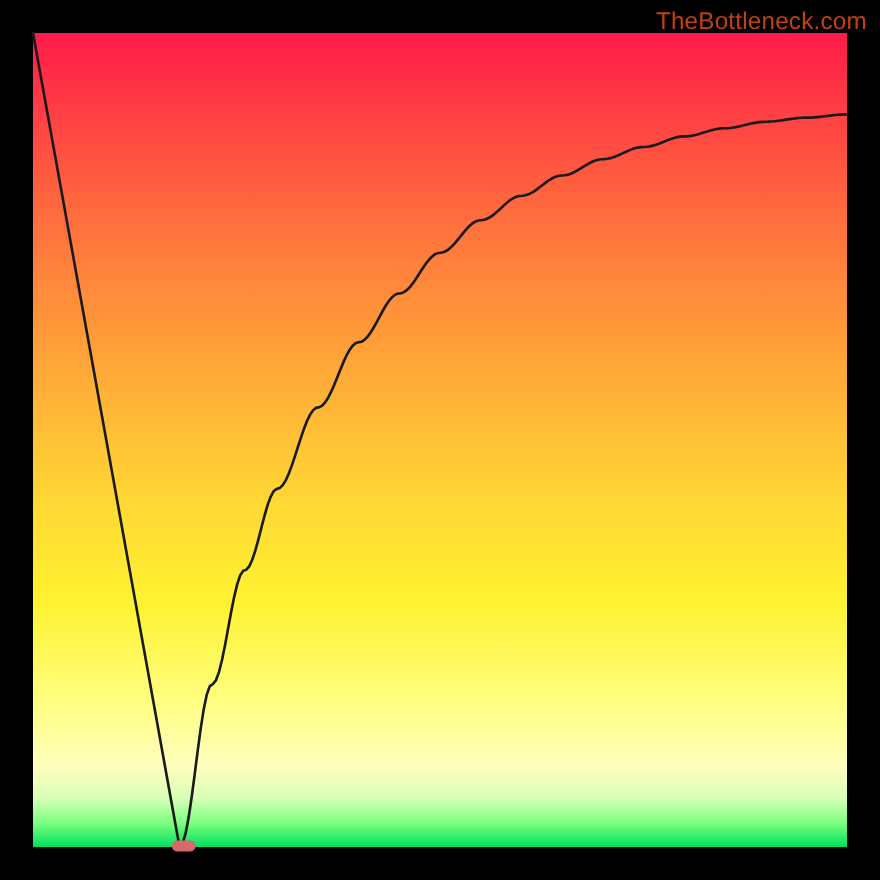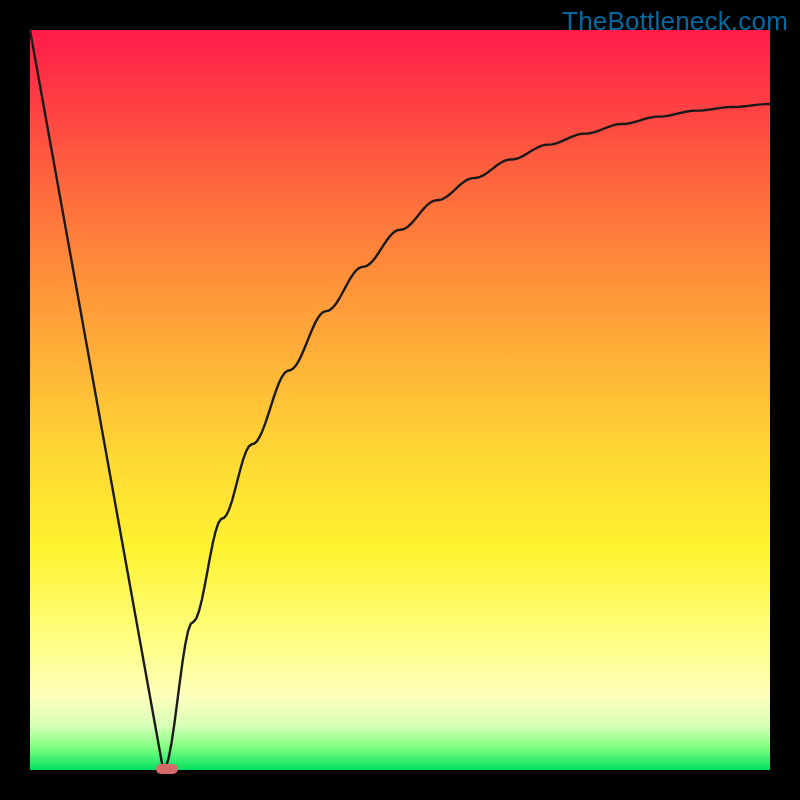--- a/index.html
+++ b/index.html
@@ -44,22 +44,22 @@
       #ffffbd 90%,
       #d8ffb8 94%,
       #7fff7f 97%,
       #00e060 100%
     );
   }
   .watermark {
     position: absolute;
     top: 6px;
     right: 12px;
-    color: #0369a1;
-    font-size: 26px;
+    color: #c2410c;
+    font-size: 22px;
     font-weight: 500;
     letter-spacing: 0.2px;
     user-select: none;
   }
   svg.curves {
     position: absolute;
     left: 0;
     top: 0;
     width: 100%;
     height: 100%;

